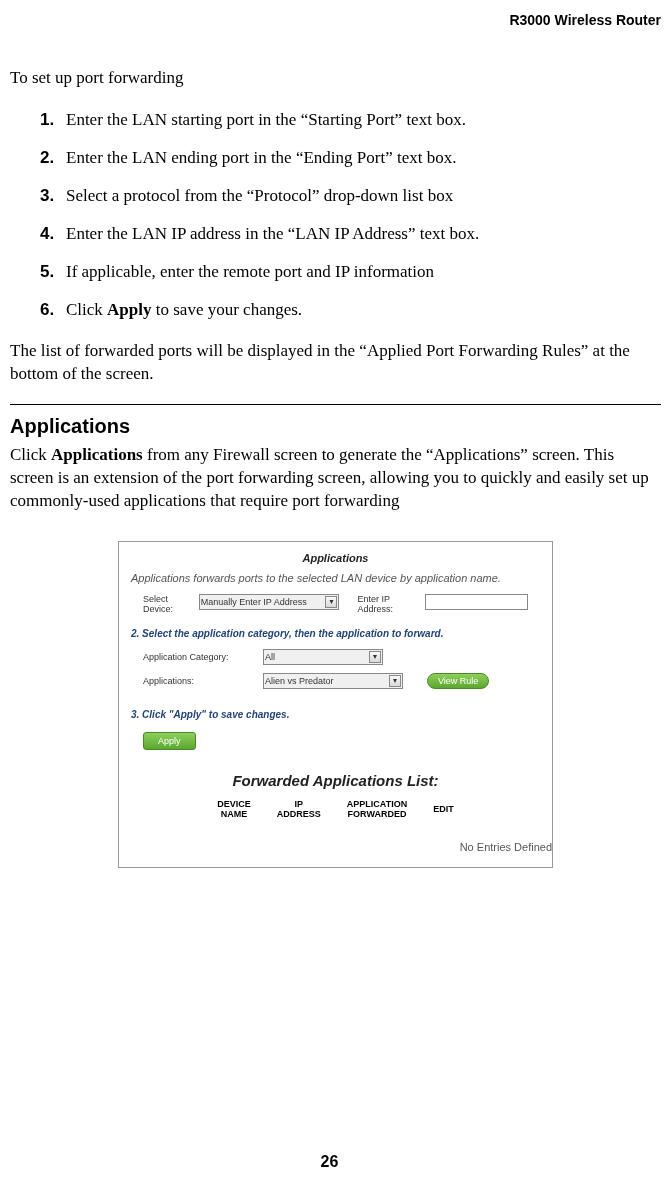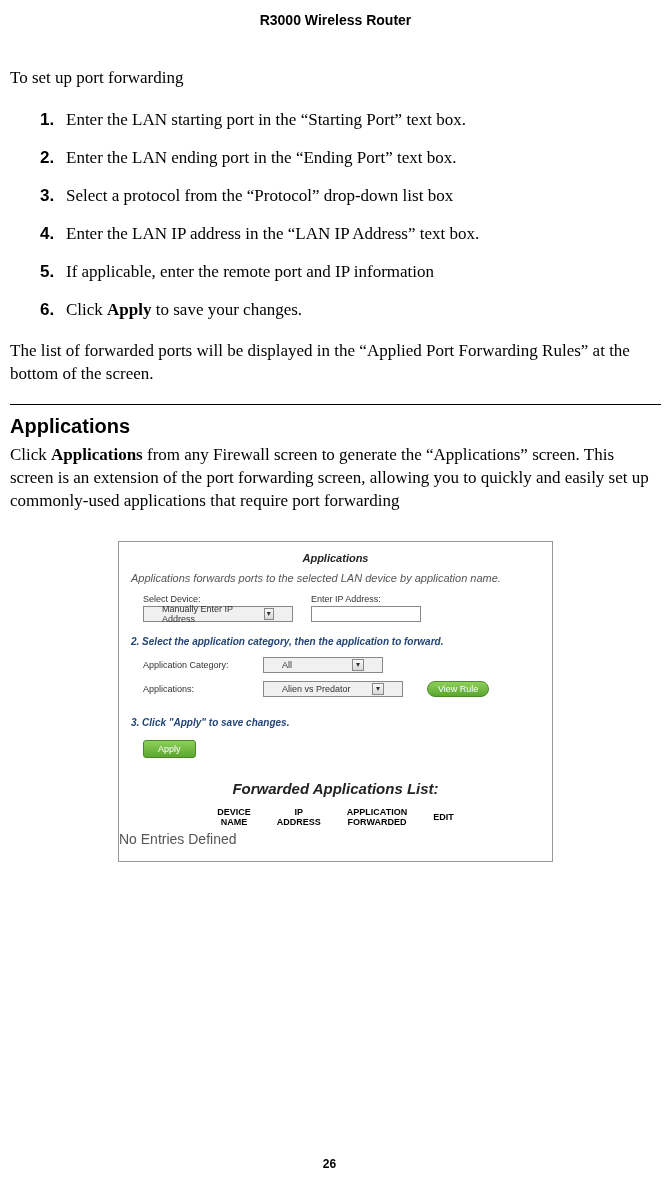--- a/index.html
+++ b/index.html
@@ -10,21 +10,21 @@
     body {
       width: 671px;
       height: 1191px;
       background: #fff;
       font-family: Georgia, 'Times New Roman', serif;
       color: #000;
       padding: 12px 10px 0 10px;
       position: relative;
     }
     .header-title {
-      text-align: center;
+      text-align: right;
       font-family: Arial, Helvetica, sans-serif;
       font-weight: bold;
       font-size: 14px;
       margin-bottom: 40px;
     }
     .intro {
       font-size: 17px;
       margin-bottom: 22px;
     }
     .steps {
@@ -96,33 +96,33 @@
       font-size: 10px;
       padding: 6px 12px 10px 12px;
     }
     .row1 {
       display: flex;
       gap: 18px;
       padding: 0 24px 8px 24px;
     }
     .row1 .col {
       display: flex;
-      flex-direction: column;
+      flex-direction: row;
       gap: 2px;
     }
     .field-label {
       font-size: 9px;
       color: #333;
     }
     .select-box {
       border: 1px solid #888;
       background: #f0f0f0;
       height: 16px;
       font-size: 9px;
-      padding: 1px 18px;
+      padding: 1px 1px;
       display: inline-flex;
       align-items: center;
       justify-content: space-between;
       gap: 12px;
     }
     .select-box .arrow {
       border: 1px solid #888;
       width: 12px;
       height: 12px;
       display: inline-flex;
@@ -182,34 +182,35 @@
       gap: 26px;
       font-weight: bold;
       font-size: 9px;
       text-align: center;
       color: #000;
     }
     .tbl-head .th {
       line-height: 1.15;
     }
     .no-entries {
-      text-align: left;
-      font-size: 14px;
+      text-align: right;
+      font-size: 11px;
       color: #555;
       padding-top: 4px;
+      margin-top: 18px;
     }
     .page-num {
       position: absolute;
       bottom: 20px;
       left: 0;
       right: 12px;
       text-align: center;
       font-family: Arial, Helvetica, sans-serif;
       font-weight: bold;
-      font-size: 12px;
+      font-size: 16px;
     }
   </style>
 </head>
 <body>
 
 <div class="header-title">R3000 Wireless Router</div>
 
 <p class="intro">To set up port forwarding</p>
 
 <ol class="steps">

